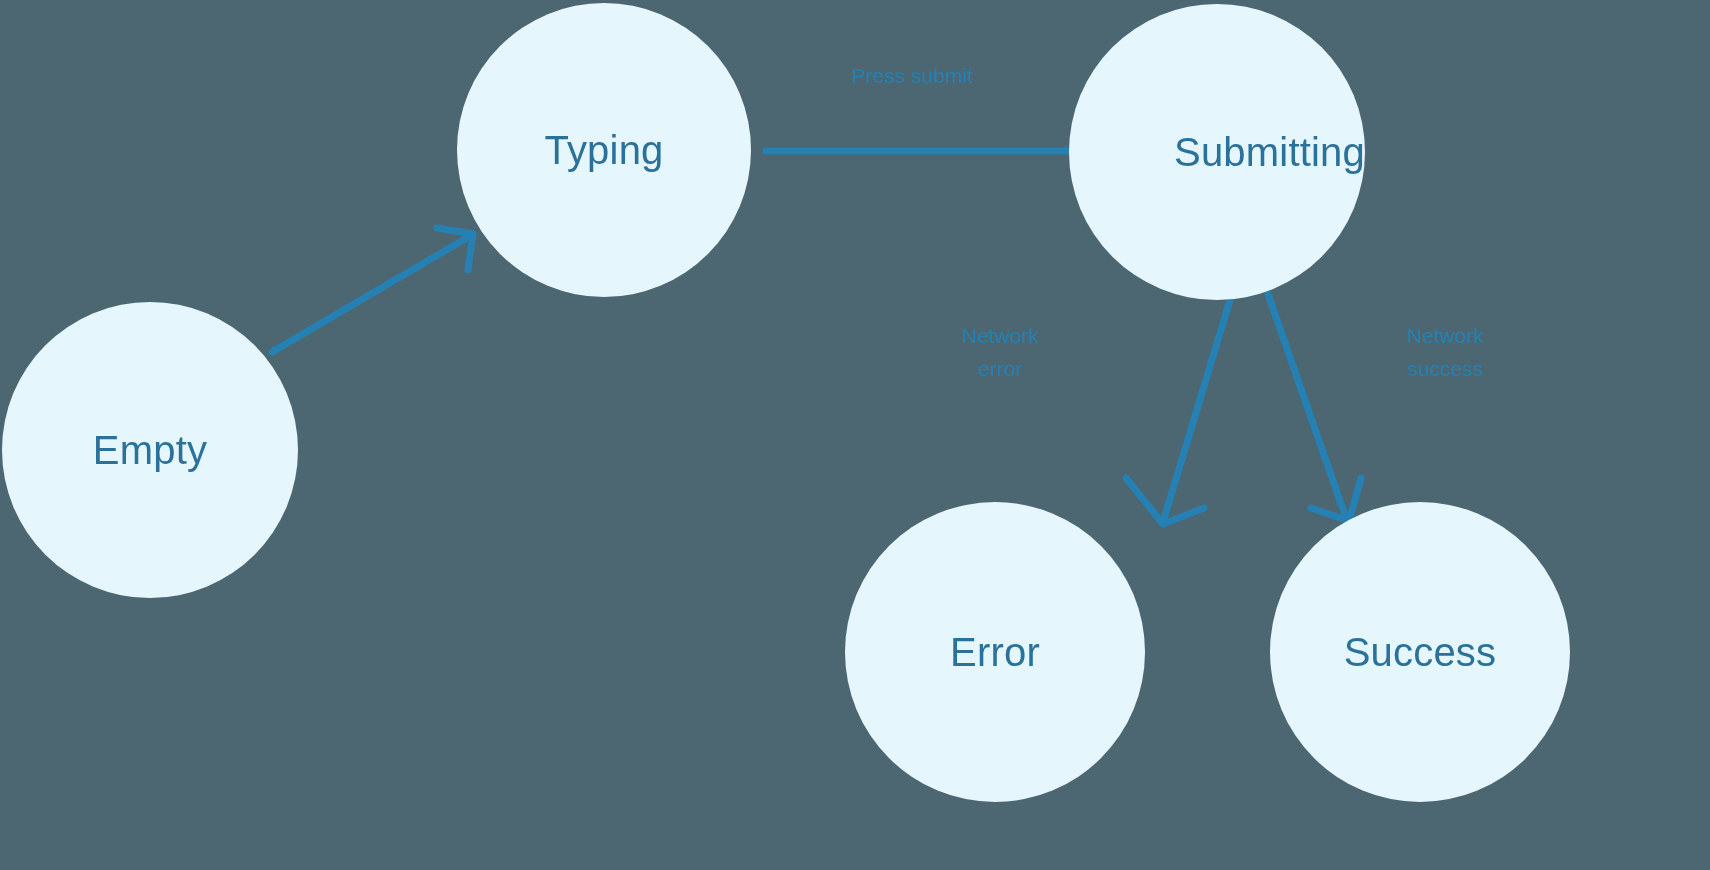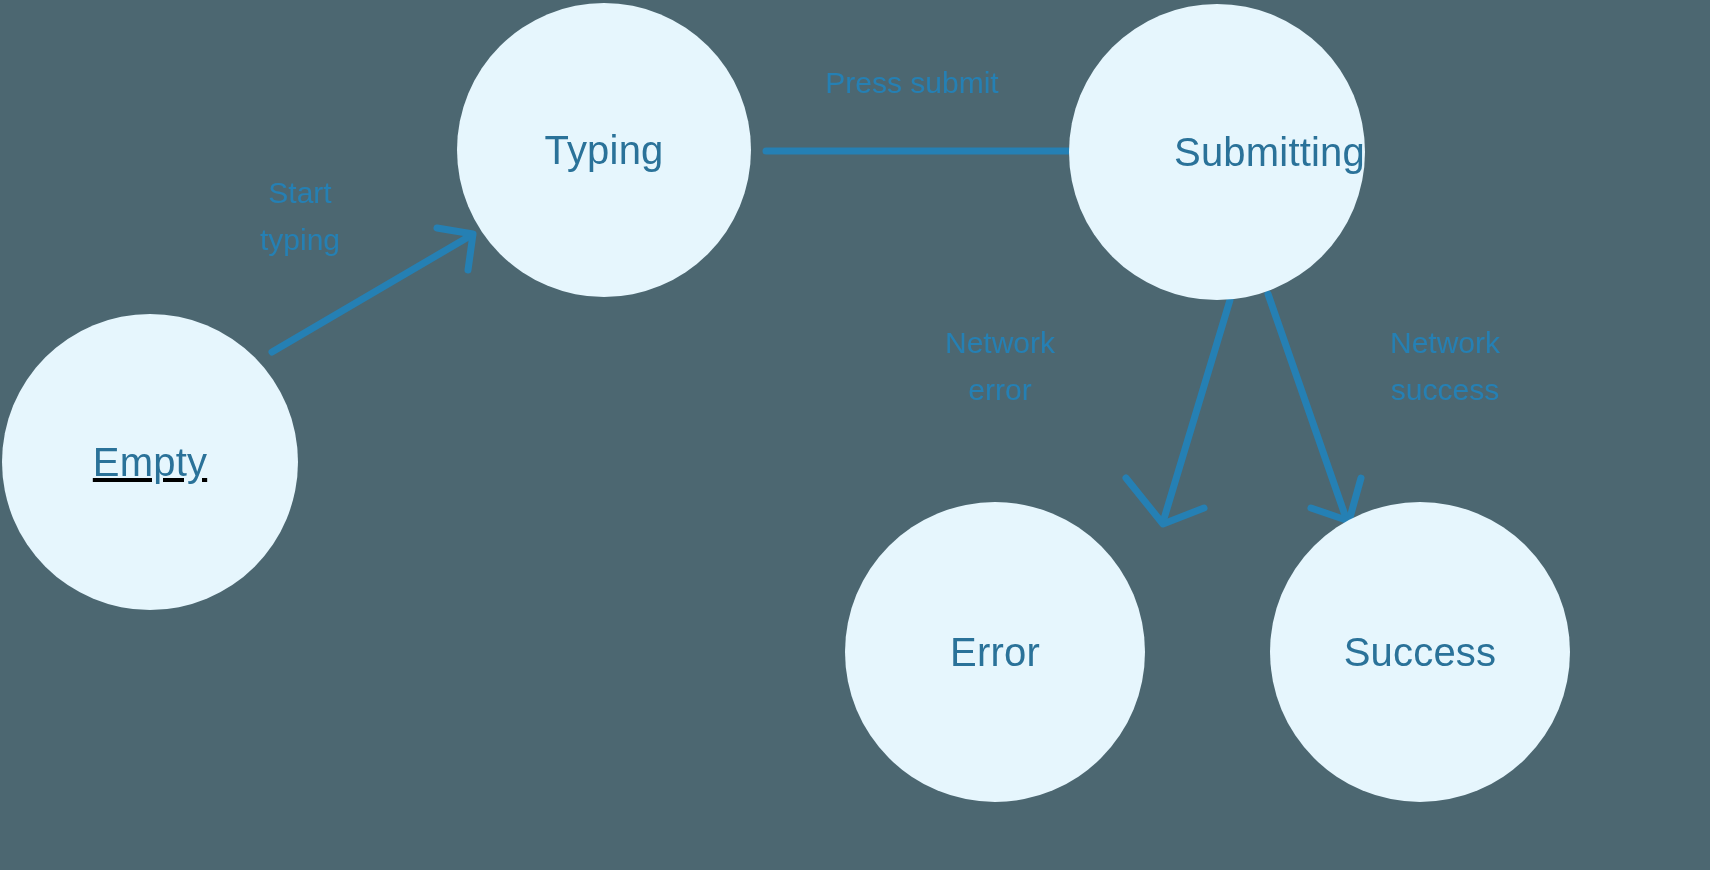--- a/index.html
+++ b/index.html
@@ -38,21 +38,21 @@
     font-weight: 400;
     letter-spacing: 0.2px;
     line-height: 1;
     text-align: center;
     white-space: nowrap;
     user-select: none;
   }
   .edge-label {
     position: absolute;
     color: #2580b4;
-    font-size: 30px;
+    font-size: 21px;
     font-weight: 400;
     line-height: 1.55;
     text-align: center;
     white-space: pre-line;
     user-select: none;
   }
 </style>
 </head>
 <body>
 
@@ -76,42 +76,40 @@
         <polyline points="1126,478 1163,524 1204,508"></polyline>
       </g>
 
       <g>
         <line x1="1268" y1="294" x2="1346" y2="518"></line>
         <polyline points="1311,508 1349,521 1361,478"></polyline>
       </g>
     </g>
   </svg>
 
-  <div class="node-circle" style="left:2px; top:314px; width:296px; height:296px;text-decoration:underline;">
+  <div class="node-circle" style="left:2px; top:302px; width:296px; height:296px;">
     <span class="node-label">Empty</span>
   </div>
 
   <div class="node-circle" style="left:457px; top:3px; width:294px; height:294px;">
     <span class="node-label">Typing</span>
   </div>
 
   <div class="node-circle" style="left:1069px; top:4px; width:296px; height:296px;justify-content:flex-end;">
     <span class="node-label">Submitting</span>
   </div>
 
   <div class="node-circle" style="left:845px; top:502px; width:300px; height:300px;">
     <span class="node-label">Error</span>
   </div>
 
   <div class="node-circle" style="left:1270px; top:502px; width:300px; height:300px;">
     <span class="node-label">Success</span>
   </div>
 
-  <div class="edge-label" style="left:218px; top:170px; width:164px;">Start
-typing</div>
 
   <div class="edge-label" style="left:772px; top:60px; width:280px;">Press submit</div>
 
   <div class="edge-label" style="left:900px; top:320px; width:200px;">Network
 error</div>
 
   <div class="edge-label" style="left:1330px; top:320px; width:230px;">Network
 success</div>
 
 </div>

